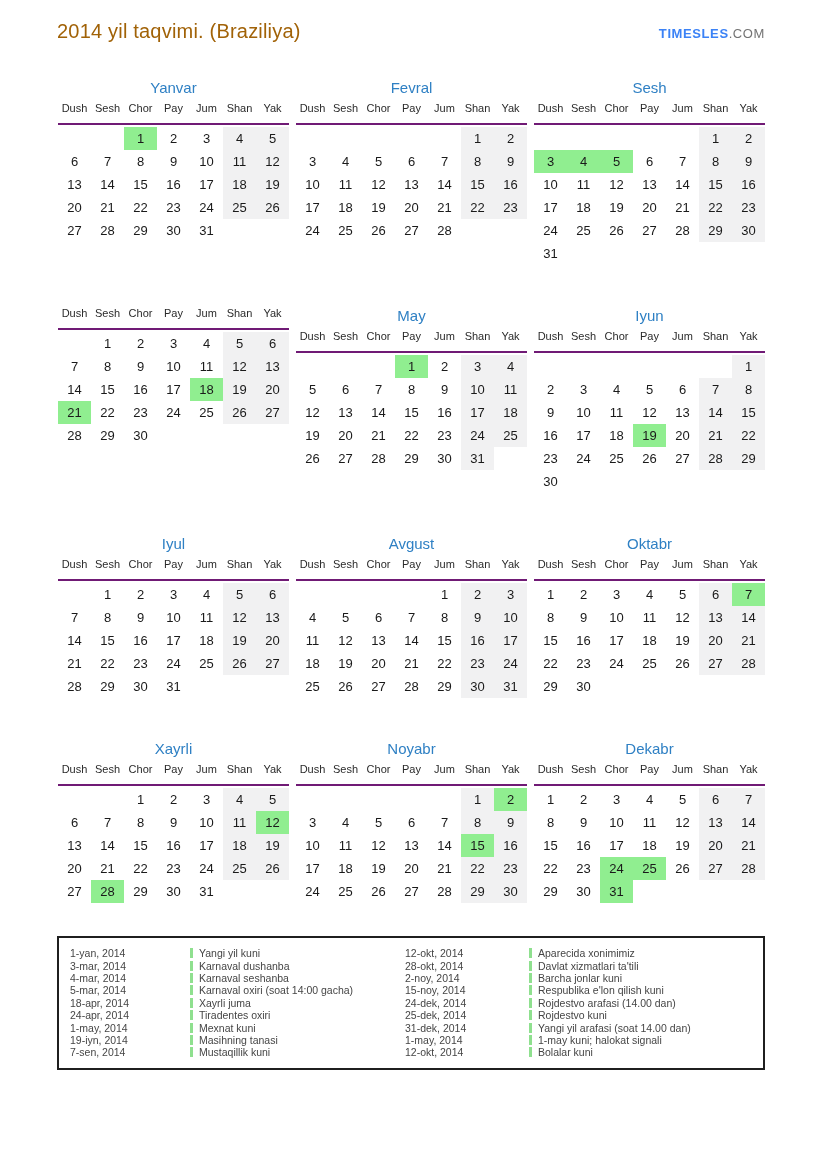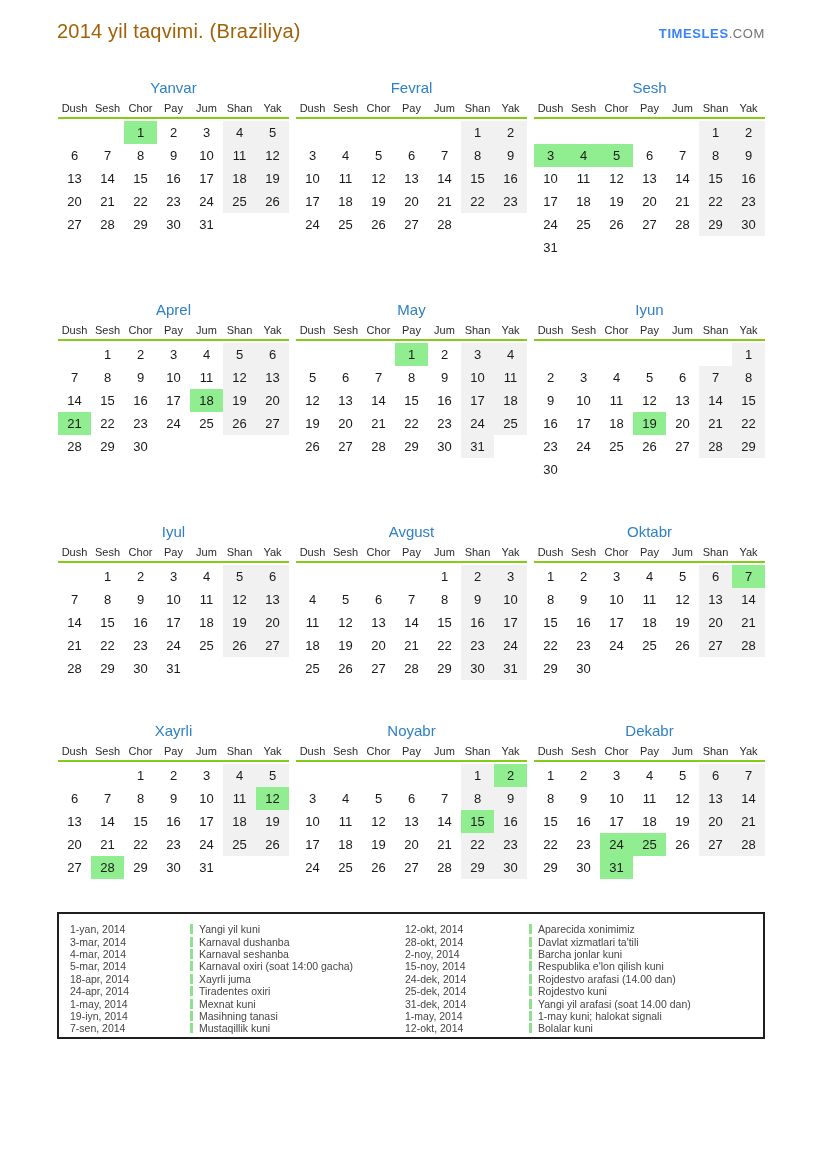--- a/index.html
+++ b/index.html
@@ -32,22 +32,22 @@
   .month{width:231px;margin:8px auto;}
   .month-title{
     text-align:center;
     font-size:15px;
     color:#2f80c4;
     margin-bottom:6px;
   }
   .weekday-row{
     display:grid;
     grid-template-columns:repeat(7,33px);
-    padding-bottom:3px;
-    border-bottom:2px solid #84cc16;
+    padding-bottom:9px;
+    border-bottom:2px solid #701a75;
   }
   .weekday-cell{
     text-align:center;
     font-size:11px;
     color:#2a2a2a;
   }
   .days-grid{
     margin-top:2px;
     display:grid;
     grid-template-columns:repeat(7,33px);
@@ -59,21 +59,21 @@
     font-size:13px;
     color:#1a1a1a;
   }
   .day-cell.weekend{background:#f1f1f2;}
   .day-cell.holiday{background:#90ee90;}
   .legend-box{
     margin:25px 0 0 57px;
     width:708px;
     box-sizing:border-box;
     border:2px solid #1f1f1f;
-    padding:9px 8px 2px 11px;
+    padding:9px 8px 9px 11px;
     display:flex;
   }
   .legend-col{display:flex;flex-direction:column;}
   .legend-col.left{width:335px;}
   .legend-col.right{flex:1;}
   .legend-row{
     display:flex;
     align-items:center;
     height:12.4px;
     font-size:10.5px;
@@ -247,21 +247,20 @@
         <div class="day-cell">31</div>
         <div class="day-cell"></div>
         <div class="day-cell"></div>
         <div class="day-cell"></div>
         <div class="day-cell"></div>
         <div class="day-cell"></div>
         <div class="day-cell"></div>
       </div>
     </div>
     <div class="month">
-      <div class="month-title">Aprel</div>
       <div class="weekday-row">
         <div class="weekday-cell">Dush</div>
         <div class="weekday-cell">Sesh</div>
         <div class="weekday-cell">Chor</div>
         <div class="weekday-cell">Pay</div>
         <div class="weekday-cell">Jum</div>
         <div class="weekday-cell">Shan</div>
         <div class="weekday-cell">Yak</div>
       </div>
       <div class="days-grid">

